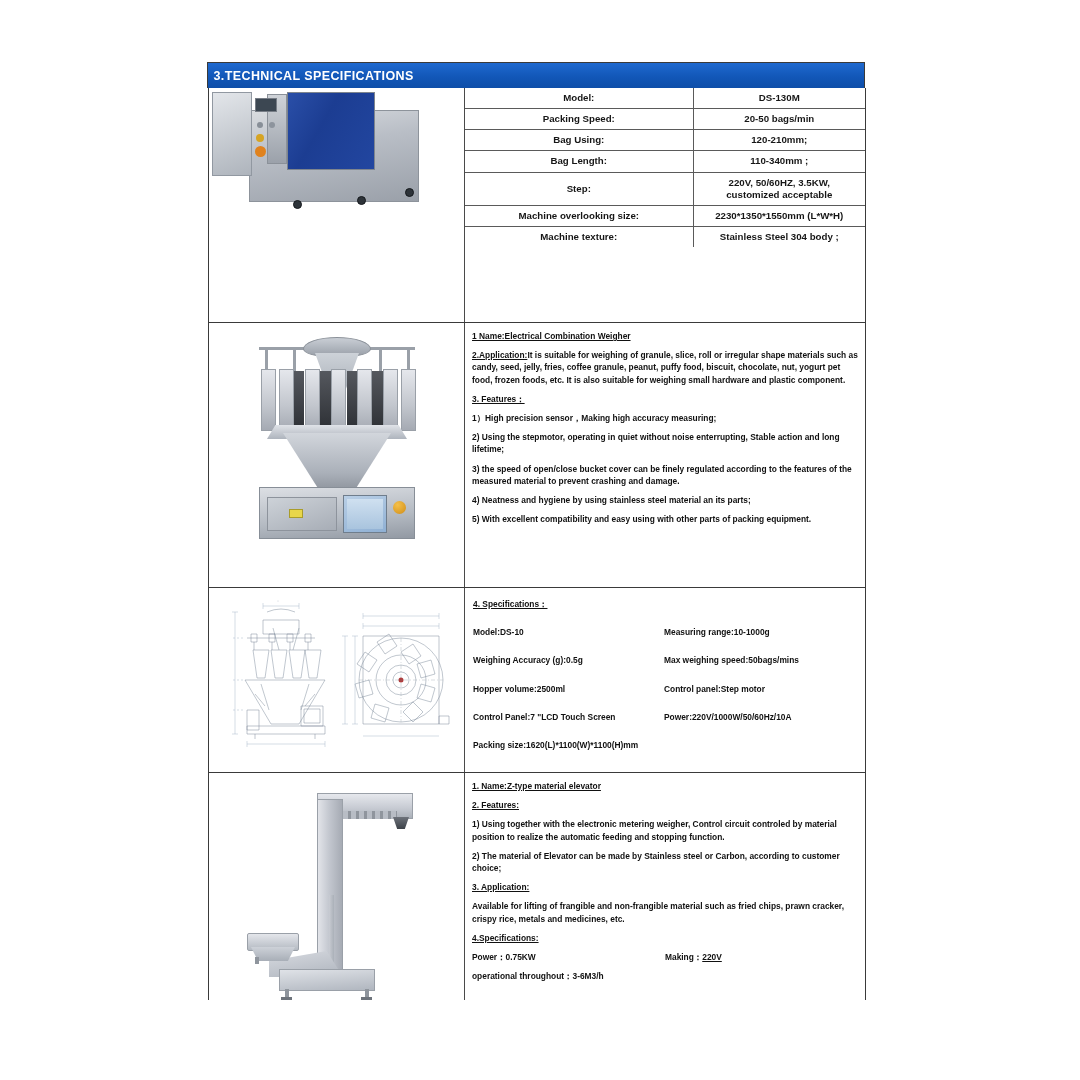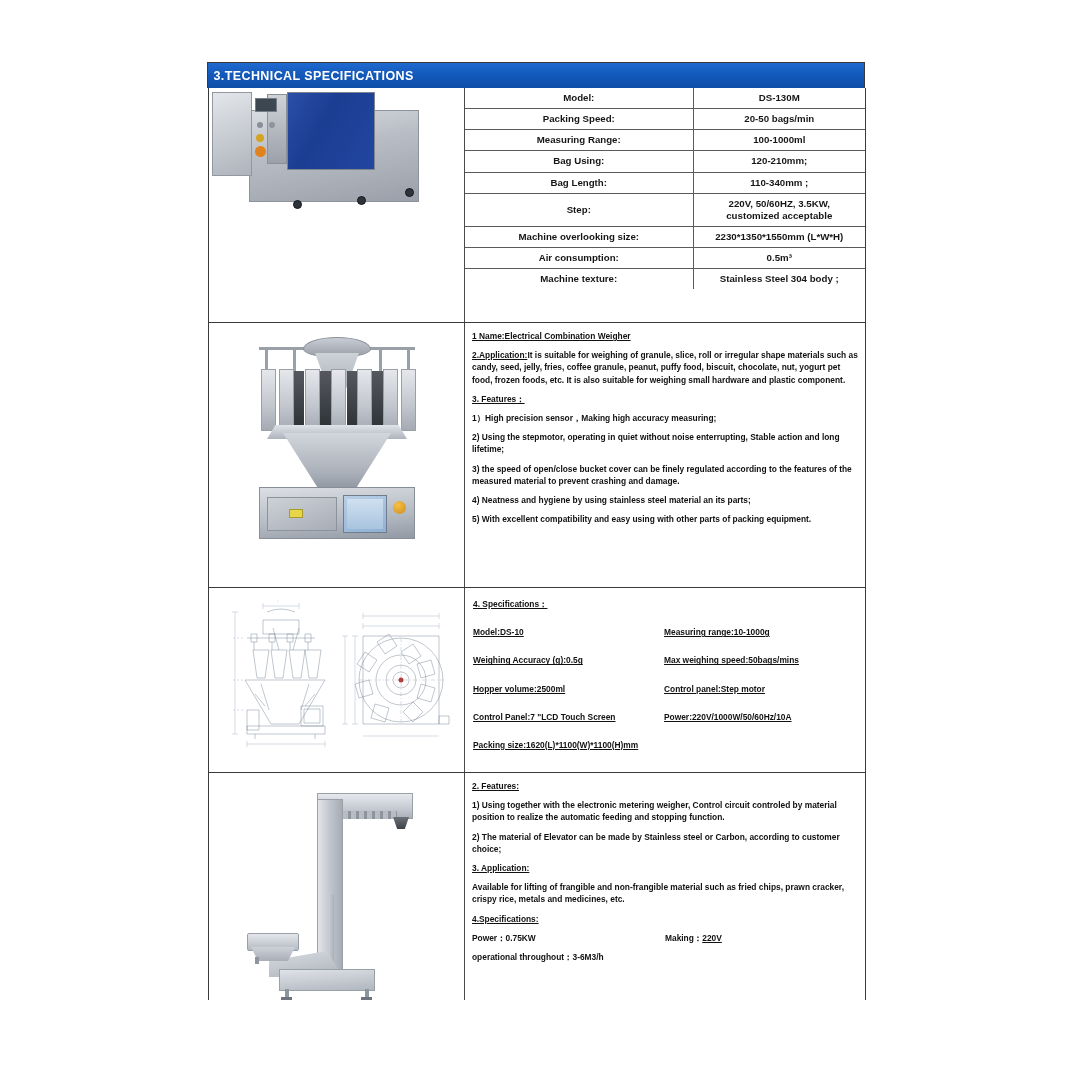--- a/index.html
+++ b/index.html
@@ -75,21 +75,21 @@
     font-size: 8.4px;
     color: #111;
     line-height: 1.45;
     font-weight: 600;
   }
   .tb p { margin: 0 0 7px 0; }
   .tb p:last-child { margin-bottom: 0; }
   .u { text-decoration: underline; }
 
   
-  .speclist { display: flex; flex-wrap: wrap; text-decoration: underline; }
+  .speclist { display: flex; flex-wrap: wrap; }
   .speclist .si {
     width: 50%;
     font-size: 8.4px;
     font-weight: 600;
     color: #111;
     margin-bottom: 16px;
   }
   .speclist .si.full { width: 100%; margin-bottom: 2px; }
 
   
@@ -286,42 +286,34 @@
           <tbody>
             <tr>
               <td class="k">Model:</td>
               <td>DS-130M</td>
             </tr>
             <tr>
               <td class="k">Packing Speed:</td>
               <td>20-50 bags/min</td>
             </tr>
             <tr>
-              <td class="k">Measuring Range:</td>
-              <td>100-1000ml</td>
-            </tr>
-            <tr>
               <td class="k">Bag Using:</td>
               <td>120-210mm;</td>
             </tr>
             <tr>
               <td class="k">Bag Length:</td>
               <td>110-340mm ;</td>
             </tr>
             <tr>
               <td class="k">Step:</td>
               <td style="padding-left:22px;padding-right:22px;">220V, 50/60HZ, 3.5KW, customized acceptable</td>
             </tr>
             <tr>
               <td class="k">Machine overlooking size:</td>
               <td>2230*1350*1550mm (L*W*H)</td>
-            </tr>
-            <tr>
-              <td class="k">Air consumption:</td>
-              <td>0.5m³</td>
             </tr>
             <tr>
               <td class="k">Machine texture:</td>
               <td>Stainless Steel 304 body ;</td>
             </tr>
           </tbody>
         </table>
       </div>
     </div>
 
@@ -475,20 +467,21 @@
           <div class="e-base"></div>
           <div class="e-foot" style="left:60px;top:204px;"></div>
           <div class="e-foot" style="left:140px;top:204px;"></div>
           <div class="e-footpad" style="left:56px;top:212px;"></div>
           <div class="e-footpad" style="left:136px;top:212px;"></div>
           <div class="e-foot" style="left:30px;top:172px;height:7px;"></div>
         </div>
       </div>
       <div class="cell-txt">
         <div class="tb">
+          <p><span class="u">1. Name:Z-type material elevator</span></p>
           <p><span class="u">2. Features:</span></p>
           <p>1) Using together with the electronic metering weigher, Control circuit controled by material position to realize the automatic feeding and stopping function.</p>
           <p>2) The material of Elevator can be made by Stainless steel or Carbon, according to customer choice;</p>
           <p><span class="u">3. Application:</span></p>
           <p>Available for lifting of frangible and non-frangible material such as fried chips, prawn cracker, crispy rice, metals and medicines, etc.</p>
           <p><span class="u">4.Specifications:</span></p>
           <p style="display:flex;">
             <span style="width:50%;">Power：0.75KW</span>
             <span style="width:50%;">
               <span>Making：</span><span class="u">220V</span>

